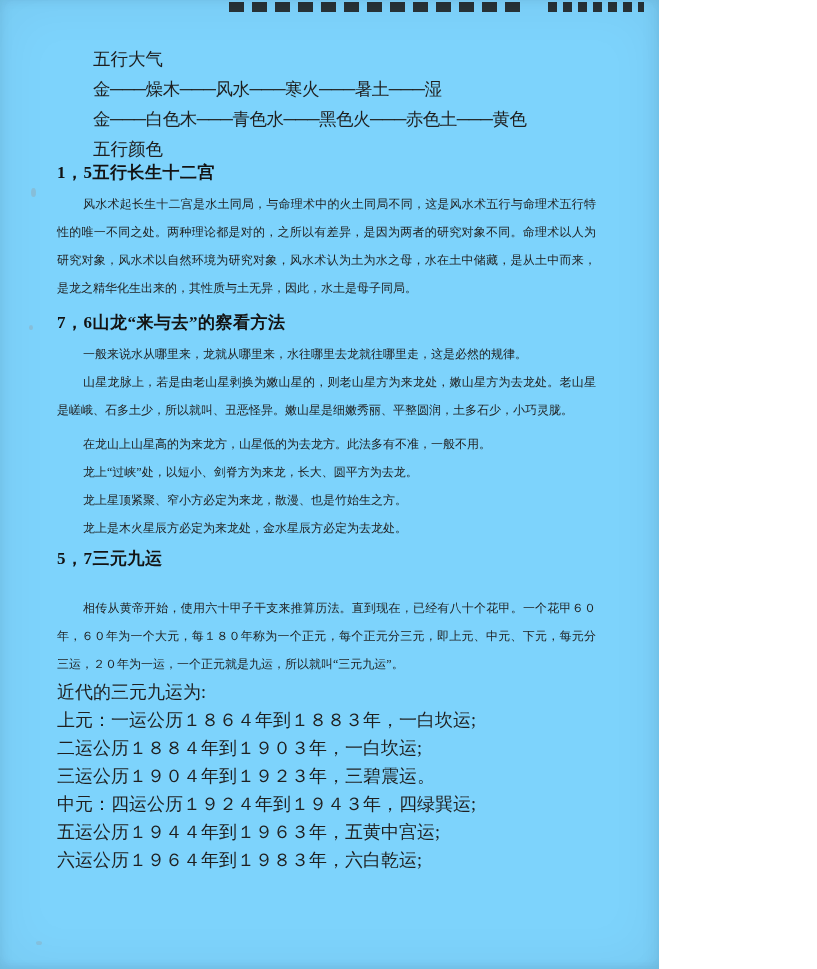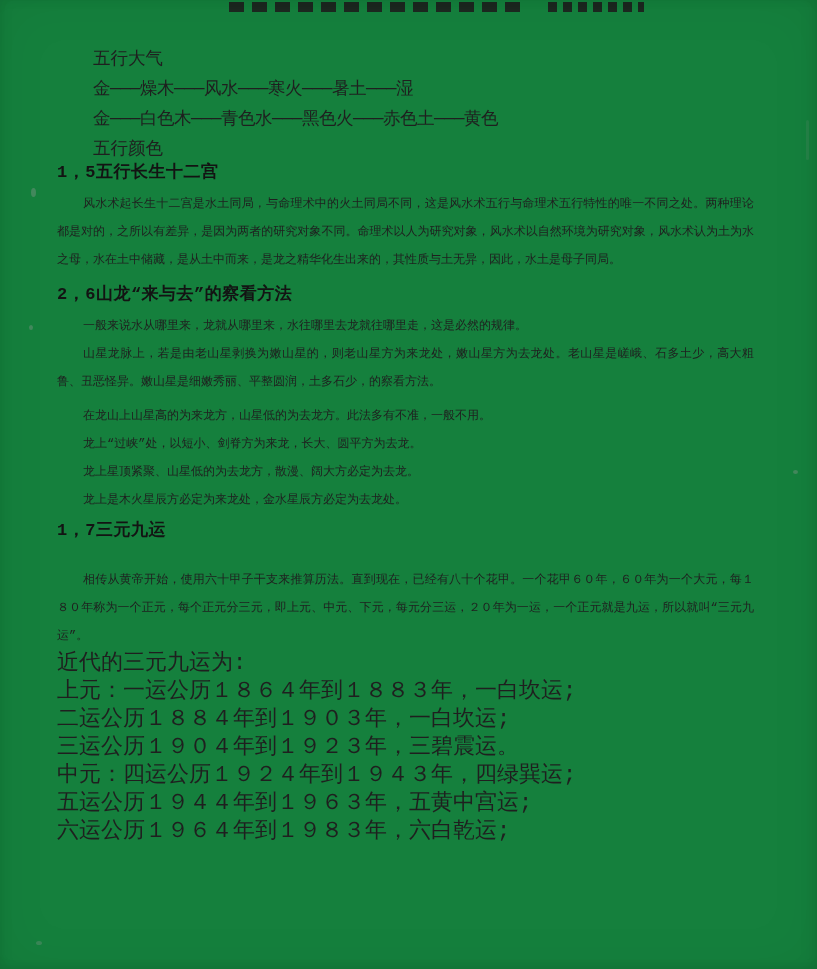--- a/index.html
+++ b/index.html
@@ -1,19 +1,19 @@
 <!DOCTYPE html>
 <html><head>
 <meta charset="utf-8">
 <style>
   html,body { margin:0; padding:0; background:#ffffff; }
   .page {
-    position:relative; width:817px; height:969px; overflow:hidden;
-    background:#15803d;
-    font-family:Liberation Mono, monospace;
+    position:relative; width:659px; height:969px; overflow:hidden;
+    background:#7dd3fc;
+    font-family:Liberation Serif, serif;
     color:#1f1f1f;
   }
   .page::after {
     content:""; position:absolute; inset:0; pointer-events:none;
     box-shadow: inset 0 0 55px rgba(0,0,0,.055),
                 inset -7px 0 14px rgba(0,0,0,.045),
                 inset 5px 0 12px rgba(0,0,0,.035),
                 inset 0 -4px 10px rgba(0,0,0,.03);
   }
   .content { position:absolute; inset:0; padding:0 63px 0 57px; box-sizing:border-box; }
@@ -42,21 +42,21 @@
   .hd.h16 { margin-top:4px; }
   .hd.h17 { margin-top:0; }
 
   .para {
     font-size:12px; line-height:28px; font-weight:500;
     text-align:justify; text-justify:inter-ideograph;
   }
   .indent { text-indent:26px; }
   .mt6 { margin-top:6px; }
   .mt2 { margin-top:18px; }
-  .listline { font-size:22px; line-height:28px; font-weight:500; white-space:nowrap; }
+  .listline { font-size:18px; line-height:28px; font-weight:500; white-space:nowrap; }
 </style>
 </head>
 <body>
 
 <div class="page">
 
   <div class="cutfrag left"></div>
   <div class="cutfrag right"></div>
 
   <div class="spk a"></div>
@@ -70,29 +70,29 @@
     <div class="rows">
       <div class="line">五行大气</div>
       <div class="line chain">金───燥木───风水───寒火───暑土───湿</div>
       <div class="line chain">金───白色木───青色水───黑色火───赤色土───黄色</div>
       <div class="line">五行颜色</div>
     </div>
 
     <div class="hd h15">1，5五行长生十二宫</div>
     <div class="para indent">风水术起长生十二宫是水土同局，与命理术中的火土同局不同，这是风水术五行与命理术五行特性的唯一不同之处。两种理论都是对的，之所以有差异，是因为两者的研究对象不同。命理术以人为研究对象，风水术以自然环境为研究对象，风水术认为土为水之母，水在土中储藏，是从土中而来，是龙之精华化生出来的，其性质与土无异，因此，水土是母子同局。</div>
 
-    <div class="hd h16">2，6山龙“来与去”的察看方法</div>
+    <div class="hd h16">7，6山龙“来与去”的察看方法</div>
     <div class="para indent">一般来说水从哪里来，龙就从哪里来，水往哪里去龙就往哪里走，这是必然的规律。</div>
-    <div class="para indent">山星龙脉上，若是由老山星剥换为嫩山星的，则老山星方为来龙处，嫩山星方为去龙处。老山星是嵯峨、石多土少，高大粗鲁、丑恶怪异。嫩山星是细嫩秀丽、平整圆润，土多石少，的察看方法。</div>
+    <div class="para indent">山星龙脉上，若是由老山星剥换为嫩山星的，则老山星方为来龙处，嫩山星方为去龙处。老山星是嵯峨、石多土少，所以就叫、丑恶怪异。嫩山星是细嫩秀丽、平整圆润，土多石少，小巧灵胧。</div>
     <div class="para indent mt6">在龙山上山星高的为来龙方，山星低的为去龙方。此法多有不准，一般不用。</div>
     <div class="para indent">龙上“过峡”处，以短小、剑脊方为来龙，长大、圆平方为去龙。</div>
-    <div class="para indent">龙上星顶紧聚、山星低的为去龙方，散漫、阔大方必定为去龙。</div>
+    <div class="para indent">龙上星顶紧聚、窄小方必定为来龙，散漫、也是竹始生之方。</div>
     <div class="para indent">龙上是木火星辰方必定为来龙处，金水星辰方必定为去龙处。</div>
 
-    <div class="hd h17">1，7三元九运</div>
+    <div class="hd h17">5，7三元九运</div>
     <div class="para indent mt2">相传从黄帝开始，使用六十甲子干支来推算历法。直到现在，已经有八十个花甲。一个花甲６０年，６０年为一个大元，每１８０年称为一个正元，每个正元分三元，即上元、中元、下元，每元分三运，２０年为一运，一个正元就是九运，所以就叫“三元九运”。</div>
     <div class="listline">近代的三元九运为:</div>
     <div class="listline">上元：一运公历１８６４年到１８８３年，一白坎运;</div>
     <div class="listline">二运公历１８８４年到１９０３年，一白坎运;</div>
     <div class="listline">三运公历１９０４年到１９２３年，三碧震运。</div>
     <div class="listline">中元：四运公历１９２４年到１９４３年，四绿巽运;</div>
     <div class="listline">五运公历１９４４年到１９６３年，五黄中宫运;</div>
     <div class="listline">六运公历１９６４年到１９８３年，六白乾运;</div>
   </div>
 </div>

